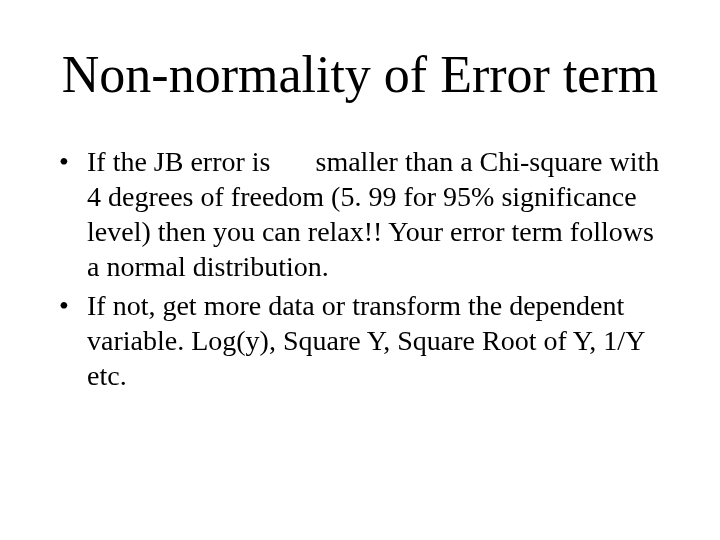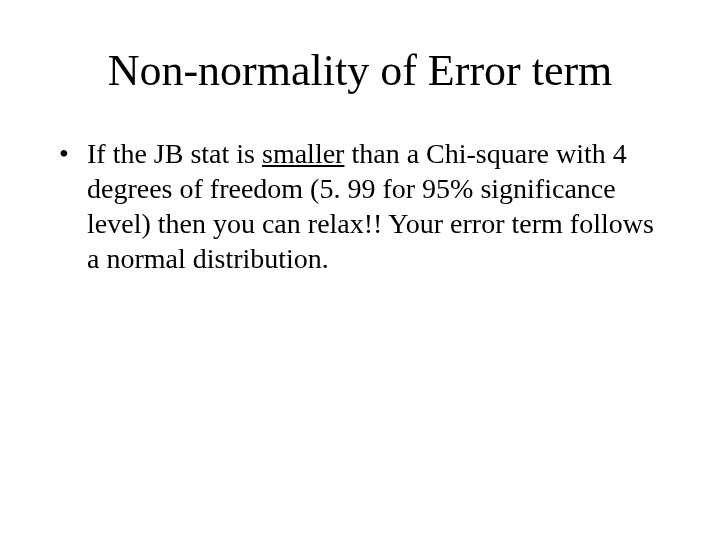--- a/index.html
+++ b/index.html
@@ -10,21 +10,21 @@
     body {
       width: 720px;
       height: 540px;
       background: #ffffff;
       font-family: "Times New Roman", Times, serif;
       color: #000000;
       padding: 45px 55px 40px 55px;
     }
     .title {
       text-align: center;
-      font-size: 44px;
+      font-size: 52px;
       font-weight: normal;
       margin-bottom: 40px;
     }
     .bullet-list {
       list-style: none;
       padding-left: 0;
     }
     .bullet-item {
       font-size: 28px;
       line-height: 1.25;
@@ -33,25 +33,28 @@
       margin-bottom: 4px;
     }
     .bullet-item::before {
       content: "•";
       position: absolute;
       left: 4px;
       top: 0;
       font-size: 28px;
     }
     .underline {
-      text-decoration: underline;
+      margin-left: 38px;
     }
   </style>
 </head>
 <body>
 
 <h1 class="title">Non-normality of Error term</h1>
 
 <ul class="bullet-list">
   <li class="bullet-item">
-    <span>If the JB stat is </span><span class="underline">smaller</span><span> than a Chi-square with 4 degrees of freedom (5. 99 for 95% significance level) then you can relax!! Your error term follows a normal distribution.</span>
+    <span>If the JB error is </span><span class="underline">smaller</span><span> than a Chi-square with 4 degrees of freedom (5. 99 for 95% significance level) then you can relax!! Your error term follows a normal distribution.</span>
+  </li>
+  <li class="bullet-item">
+    <span>If not, get more data or transform the dependent variable.  Log(y), Square Y, Square Root of Y, 1/Y etc.</span><span class="underline"></span><span></span>
   </li>
 </ul>
 
 </body></html>

